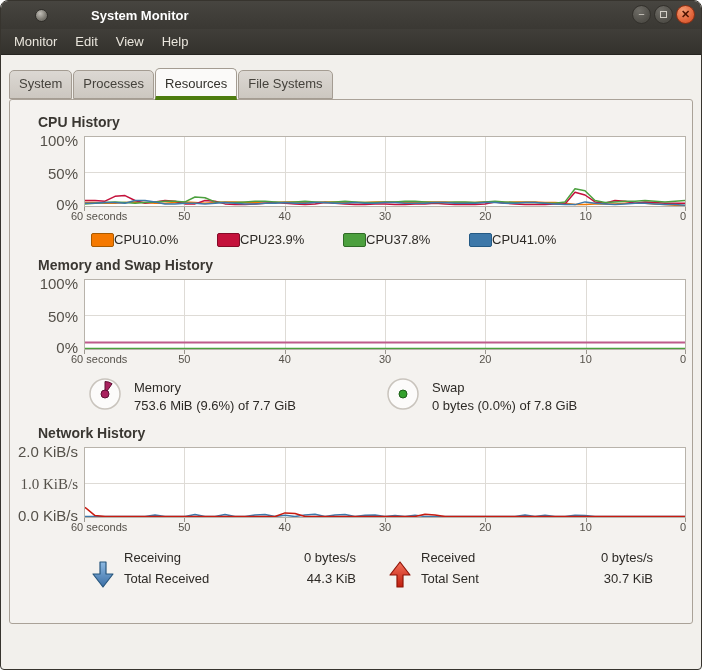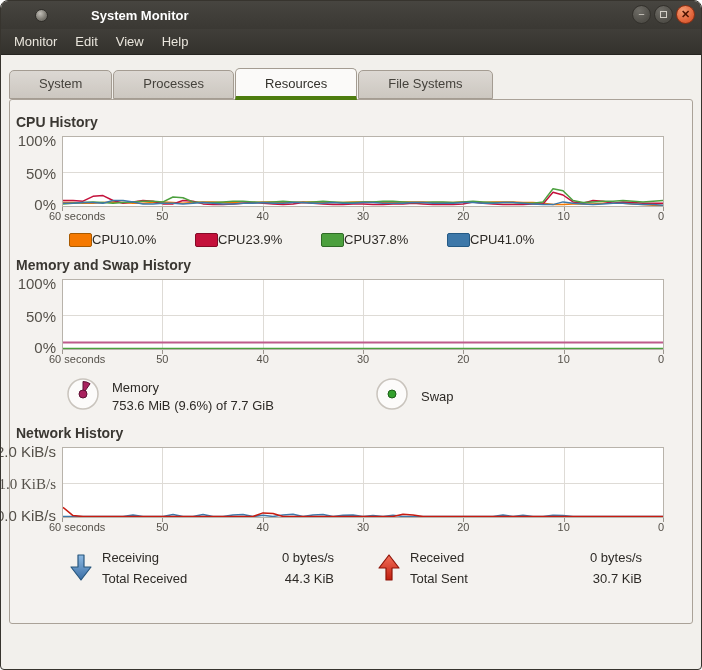--- a/index.html
+++ b/index.html
@@ -19,45 +19,45 @@
   .ctrl.gray { background:radial-gradient(circle at 35% 28%, #6e6c66, #504e48 70%);
                border:1px solid #33312c; color:#d4d0c8; }
   .ctrl.close { background:radial-gradient(circle at 35% 28%, #f59d74, #e2663c 60%, #c94c26);
                 border:1px solid #8f2f12; color:#4e1402; font-weight:bold; }
   .max-glyph { width:7px; height:7px; border:1px solid #d4d0c8; }
   .menubar { height:26px; flex:none; background:linear-gradient(#403e39,#34322d);
              border-bottom:1px solid #262420; display:flex; align-items:center; padding-left:4px; }
   .menu-item { color:#e9e5dc; font-size:13px; padding:4px 9px; }
   .content { flex:1; padding-top:15px; }
   .tabbar { display:flex; margin-left:8px; position:relative; z-index:2; }
-  .tab { font-size:13px; color:#45423c; padding:5px 29px 5px; margin-right:1px;
+  .tab { font-size:13px; color:#45423c; padding:5px 9px 5px; margin-right:1px;
          background:linear-gradient(#dcd8d3,#ccc7c0); border:1px solid #a49c92;
          border-radius:5px 5px 0 0; position:relative; }
   .tab.active { background:#fbfaf9; color:#33312c; padding-top:7px; margin-top:-2px;
                 border-bottom:4px solid #4d7c0f; margin-bottom:-1px; z-index:3; }
   .frame { margin:0 8px; border:1px solid #aaa298; border-radius:3px; background:#f4f2ef;
-           height:525px; padding:8px 8px 0 6px; position:relative; }
+           height:525px; padding:8px 8px 0 28px; position:relative; }
   .sec-title { font-size:14px; font-weight:bold; color:#3a3732; margin:6px 0; }
   .sec-title.later { margin-top:10px; }
   .chart-row { display:flex; }
   .ylab { width:46px; flex:none; position:relative; height:71px; }
   .ylab span { position:absolute; right:6px; font-size:15px; color:#55514a; white-space:nowrap; }
   .plotcol { flex:none; width:602px; }
   .plot svg { display:block; }
   .xlabs { position:relative; height:13px; font-size:11px; color:#55514a; }
   .xlabs span { position:absolute; top:-1px; white-space:nowrap; }
   .cpu-legend { display:flex; margin:8px 0 2px 53px; }
   .cpu-item { width:126px; display:flex; align-items:center; gap:0; font-size:13px; color:#2d2a26; }
   .swatch { width:23px; height:14px; border:1px solid #888; border-radius:2px; flex:none; }
   .mem-legend { display:flex; margin:10px 0 0 50px; }
   .mem-item { width:317px; display:flex; gap:12px; align-items:center; }
   .mem-text .t1 { font-size:13px; color:#2d2a26; }
   .mem-text .t2 { font-size:13px; color:#2d2a26; margin-top:3px; }
   .net-legend { display:flex; margin:12px 0 0 52px; }
-  .net-group { width:317px; display:flex; gap:8px; align-items:center; }
+  .net-group { width:317px; display:flex; gap:8px; align-items:flex-end; }
   .net-rows { width:232px; margin-top:1px; }
   .net-row { display:flex; justify-content:space-between; font-size:13px; color:#2d2a26; line-height:1.6; }
 </style>
 </head>
 <body>
 
 <div class="window">
 
   <div class="titlebar">
     <div class="app-icon"></div>
@@ -209,20 +209,21 @@
             <div class="t2">753.6 MiB (9.6%) of 7.7 GiB</div>
           </div>
         </div>
         <div class="mem-item">
           <span><svg width="34" height="34">
                 <circle cx="17" cy="17" r="15" fill="#fcfbfa" stroke="#c9c4bd" stroke-width="1.5"></circle>
                 <circle cx="17" cy="17" r="4" fill="#33A02C" stroke="#1C5E18" stroke-width="1"></circle>
               </svg></span>
           <div class="mem-text">
             <div class="t1">Swap</div>
+            <div class="t2">0 bytes (0.0%) of 7.8 GiB</div>
           </div>
         </div>
       </div>
 
       <div class="sec-title later">Network History</div>
       <div class="chart-row">
         <div class="ylab">
             <span style="top: -4px;">2.0 KiB/s</span>
             <span style="top: 29px; font-family: Liberation Serif, serif;">1.0 KiB/s</span>
             <span style="top: 60px;">0.0 KiB/s</span>

